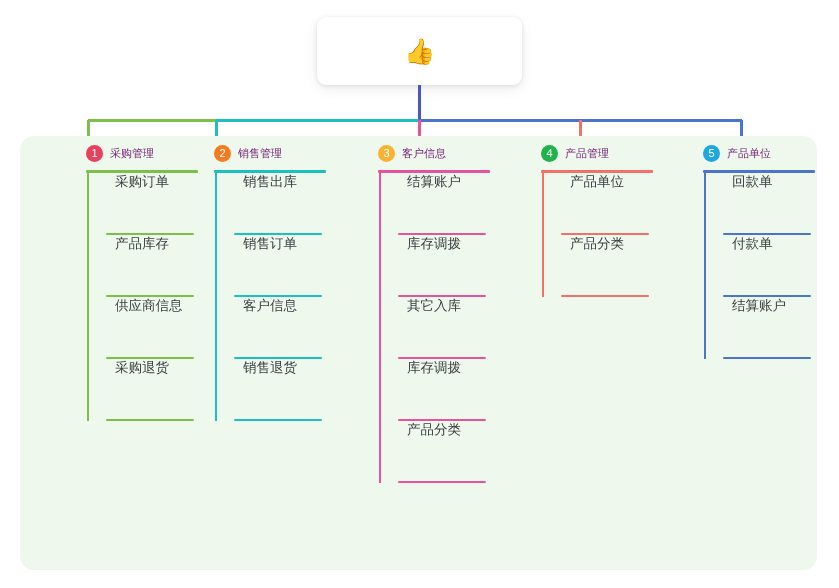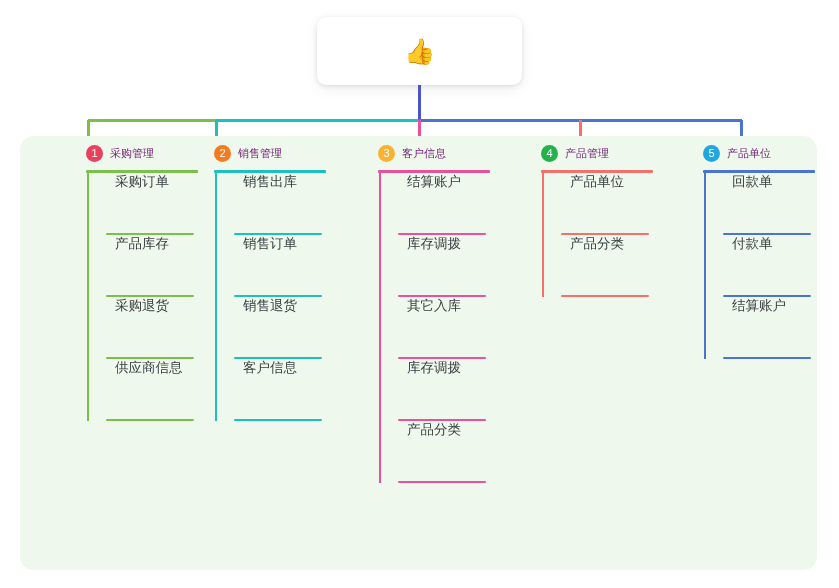--- a/index.html
+++ b/index.html
@@ -188,54 +188,54 @@
         <div class="spine" style="background: rgb(124, 192, 75);"></div>
         <div class="item">
           <span class="item-label">采购订单</span>
           <span class="item-rule" style="background: rgb(124, 192, 75);"></span>
         </div>
         <div class="item">
           <span class="item-label">产品库存</span>
           <span class="item-rule" style="background: rgb(124, 192, 75);"></span>
         </div>
         <div class="item">
+          <span class="item-label">供应商信息</span>
+          <span class="item-rule" style="background: rgb(124, 192, 75);"></span>
+        </div>
+        <div class="item">
           <span class="item-label">采购退货</span>
           <span class="item-rule" style="background: rgb(124, 192, 75);"></span>
         </div>
-        <div class="item">
-          <span class="item-label">供应商信息</span>
-          <span class="item-rule" style="background: rgb(124, 192, 75);"></span>
-        </div>
       </div>
     </div>
 
     <div class="col" style="left:176px;">
       <div class="col-head">
         <span class="badge" style="background: rgb(244, 123, 32);">2</span>
         <span class="col-title">销售管理</span>
       </div>
       <div class="head-rule" style="background: rgb(30, 192, 189);"></div>
       <div class="items">
         <div class="spine" style="background: rgb(30, 192, 189);"></div>
         <div class="item">
           <span class="item-label">销售出库</span>
           <span class="item-rule" style="background: rgb(30, 192, 189);"></span>
         </div>
         <div class="item">
           <span class="item-label">销售订单</span>
           <span class="item-rule" style="background: rgb(30, 192, 189);"></span>
         </div>
         <div class="item">
+          <span class="item-label">客户信息</span>
+          <span class="item-rule" style="background: rgb(30, 192, 189);"></span>
+        </div>
+        <div class="item">
           <span class="item-label">销售退货</span>
           <span class="item-rule" style="background: rgb(30, 192, 189);"></span>
         </div>
-        <div class="item">
-          <span class="item-label">客户信息</span>
-          <span class="item-rule" style="background: rgb(30, 192, 189);"></span>
-        </div>
       </div>
     </div>
 
     <div class="col" style="left:340px;">
       <div class="col-head">
         <span class="badge" style="background: rgb(249, 178, 51);">3</span>
         <span class="col-title">客户信息</span>
       </div>
       <div class="head-rule" style="background: rgb(232, 81, 155);"></div>
       <div class="items">

